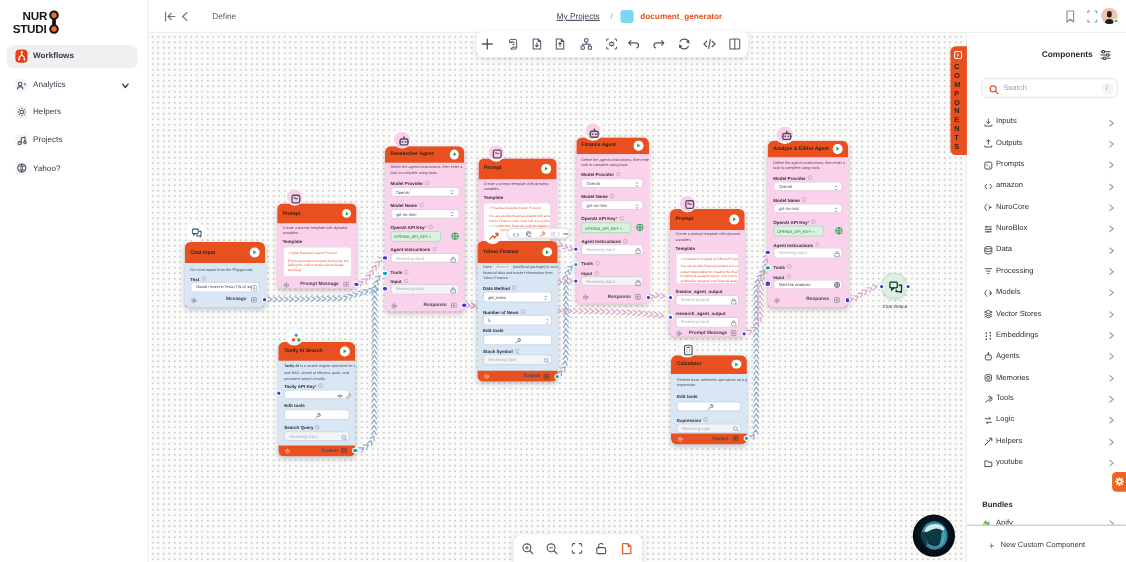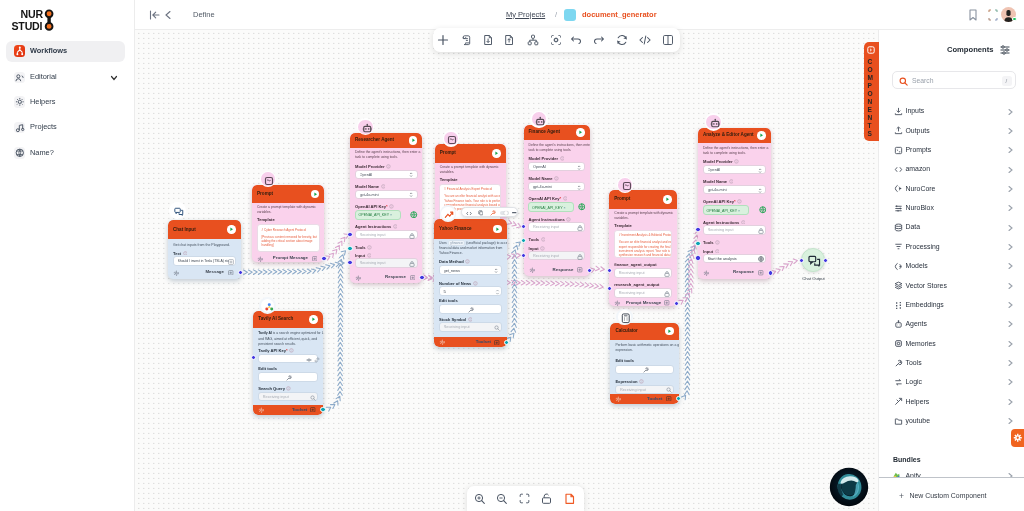--- a/index.html
+++ b/index.html
@@ -254,21 +254,21 @@
       </svg>
     </div>
     <div style="position:absolute;left:30.0px;top:46.7px;font-size:7.4px;line-height:8.7px;color:#2f3a48;font-weight:700;">Workflows</div>
     <div class="" style="position:absolute;left:13.5px;top:71.7px;width:11.6px;height:11.6px;background:#f3f3f5;border-radius:3.5px;">
       <svg width="11.6" height="11.6" viewBox="0 0 12 12" style="position:absolute;left:0;top:0">
         <circle cx="4.5" cy="4.5" r="1.6" stroke="#4a5462" stroke-width="1" fill="none"></circle>
         <path d="M2 9.5 Q2 7 4.5 7 Q7 7 7 9.5" stroke="#4a5462" stroke-width="1" fill="none"></path>
         <path d="M8 4 Q9.5 4.5 9.5 6" stroke="#4a5462" stroke-width="1" fill="none"></path>
       </svg>
     </div>
-    <div style="position:absolute;left:30.0px;top:73.2px;font-size:7.4px;line-height:8.7px;color:#2f3a48;font-weight:400;">Editorial</div>
+    <div style="position:absolute;left:30.0px;top:73.2px;font-size:7.4px;line-height:8.7px;color:#2f3a48;font-weight:400;">Analytics</div>
     <svg width="8" height="8" style="position:absolute;left:110px;top:73.5px" viewBox="0 0 8 8">
       <path d="M1.5 2.5 L4 5.5 L6.5 2.5" stroke="#333" stroke-width="1.2" fill="none" stroke-linecap="round"></path>
     </svg>
     <div class="" style="position:absolute;left:13.5px;top:96.2px;width:11.6px;height:11.6px;background:#f3f3f5;border-radius:3.5px;">
       <svg width="11.6" height="11.6" viewBox="0 0 12 12" style="position:absolute;left:0;top:0">
         <circle cx="6" cy="6" r="1.7" stroke="#4a5462" stroke-width="1" fill="none"></circle>
         <path d="M6 2 V3.2 M6 8.8 V10 M2 6 H3.2 M8.8 6 H10 M3.2 3.2 L4 4 M8 8 L8.8 8.8 M8.8 3.2 L8 4 M4 8 L3.2 8.8" stroke="#4a5462" stroke-width="1" fill="none"></path>
       </svg>
     </div>
     <div style="position:absolute;left:30.0px;top:97.7px;font-size:7.4px;line-height:8.7px;color:#2f3a48;font-weight:400;">Helpers</div>
@@ -279,21 +279,21 @@
         <circle cx="9" cy="7.7" r="1.2" stroke="#4a5462" stroke-width="1" fill="none"></circle>
       </svg>
     </div>
     <div style="position:absolute;left:30.0px;top:123.2px;font-size:7.4px;line-height:8.7px;color:#2f3a48;font-weight:400;">Projects</div>
     <div class="" style="position:absolute;left:13.5px;top:147.2px;width:11.6px;height:11.6px;background:#f3f3f5;border-radius:3.5px;">
       <svg width="11.6" height="11.6" viewBox="0 0 12 12" style="position:absolute;left:0;top:0">
         <circle cx="6" cy="6" r="3.8" stroke="#4a5462" stroke-width="1" fill="none"></circle>
         <path d="M2.8 4.2 L9.2 4.2 M2.8 7.8 L9.2 7.8 M6 2.2 Q8 6 6 9.8 M6 2.2 Q4 6 6 9.8" stroke="#4a5462" stroke-width="0.8" fill="none"></path>
       </svg>
     </div>
-    <div style="position:absolute;left:30.0px;top:148.7px;font-size:7.4px;line-height:8.7px;color:#2f3a48;font-weight:400;">Name?</div>
+    <div style="position:absolute;left:30.0px;top:148.7px;font-size:7.4px;line-height:8.7px;color:#2f3a48;font-weight:400;">Yahoo?</div>
   </div>
 <div class="" style="position:absolute;left:878.0px;top:30.0px;width:146.0px;height:481.0px;background:#fff;border-left:1px solid #ececec;">
     <div style="position:absolute;left:28px;top:15.0px;font-size:7.6px;line-height:9.0px;color:#1f2730;font-weight:700;margin-left:40px;">Components</div>
     <svg width="12" height="12" style="position:absolute;left:120px;top:14px" viewBox="0 0 12 12">
       <path d="M1.5 3 H10.5 M1.5 6 H10.5 M1.5 9 H10.5" stroke="#3b4450" stroke-width="1" fill="none"></path>
       <circle cx="4" cy="3" r="1.2" fill="#fff" stroke="#3b4450" stroke-width="1"></circle>
       <circle cx="8" cy="6" r="1.2" fill="#fff" stroke="#3b4450" stroke-width="1"></circle>
       <circle cx="5" cy="9" r="1.2" fill="#fff" stroke="#3b4450" stroke-width="1"></circle>
     </svg>
     <div class="" style="position:absolute;left:13.0px;top:41.0px;width:124.0px;height:18.0px;background:#fff;border:1px solid #e7e7ea;border-radius:5px;">

